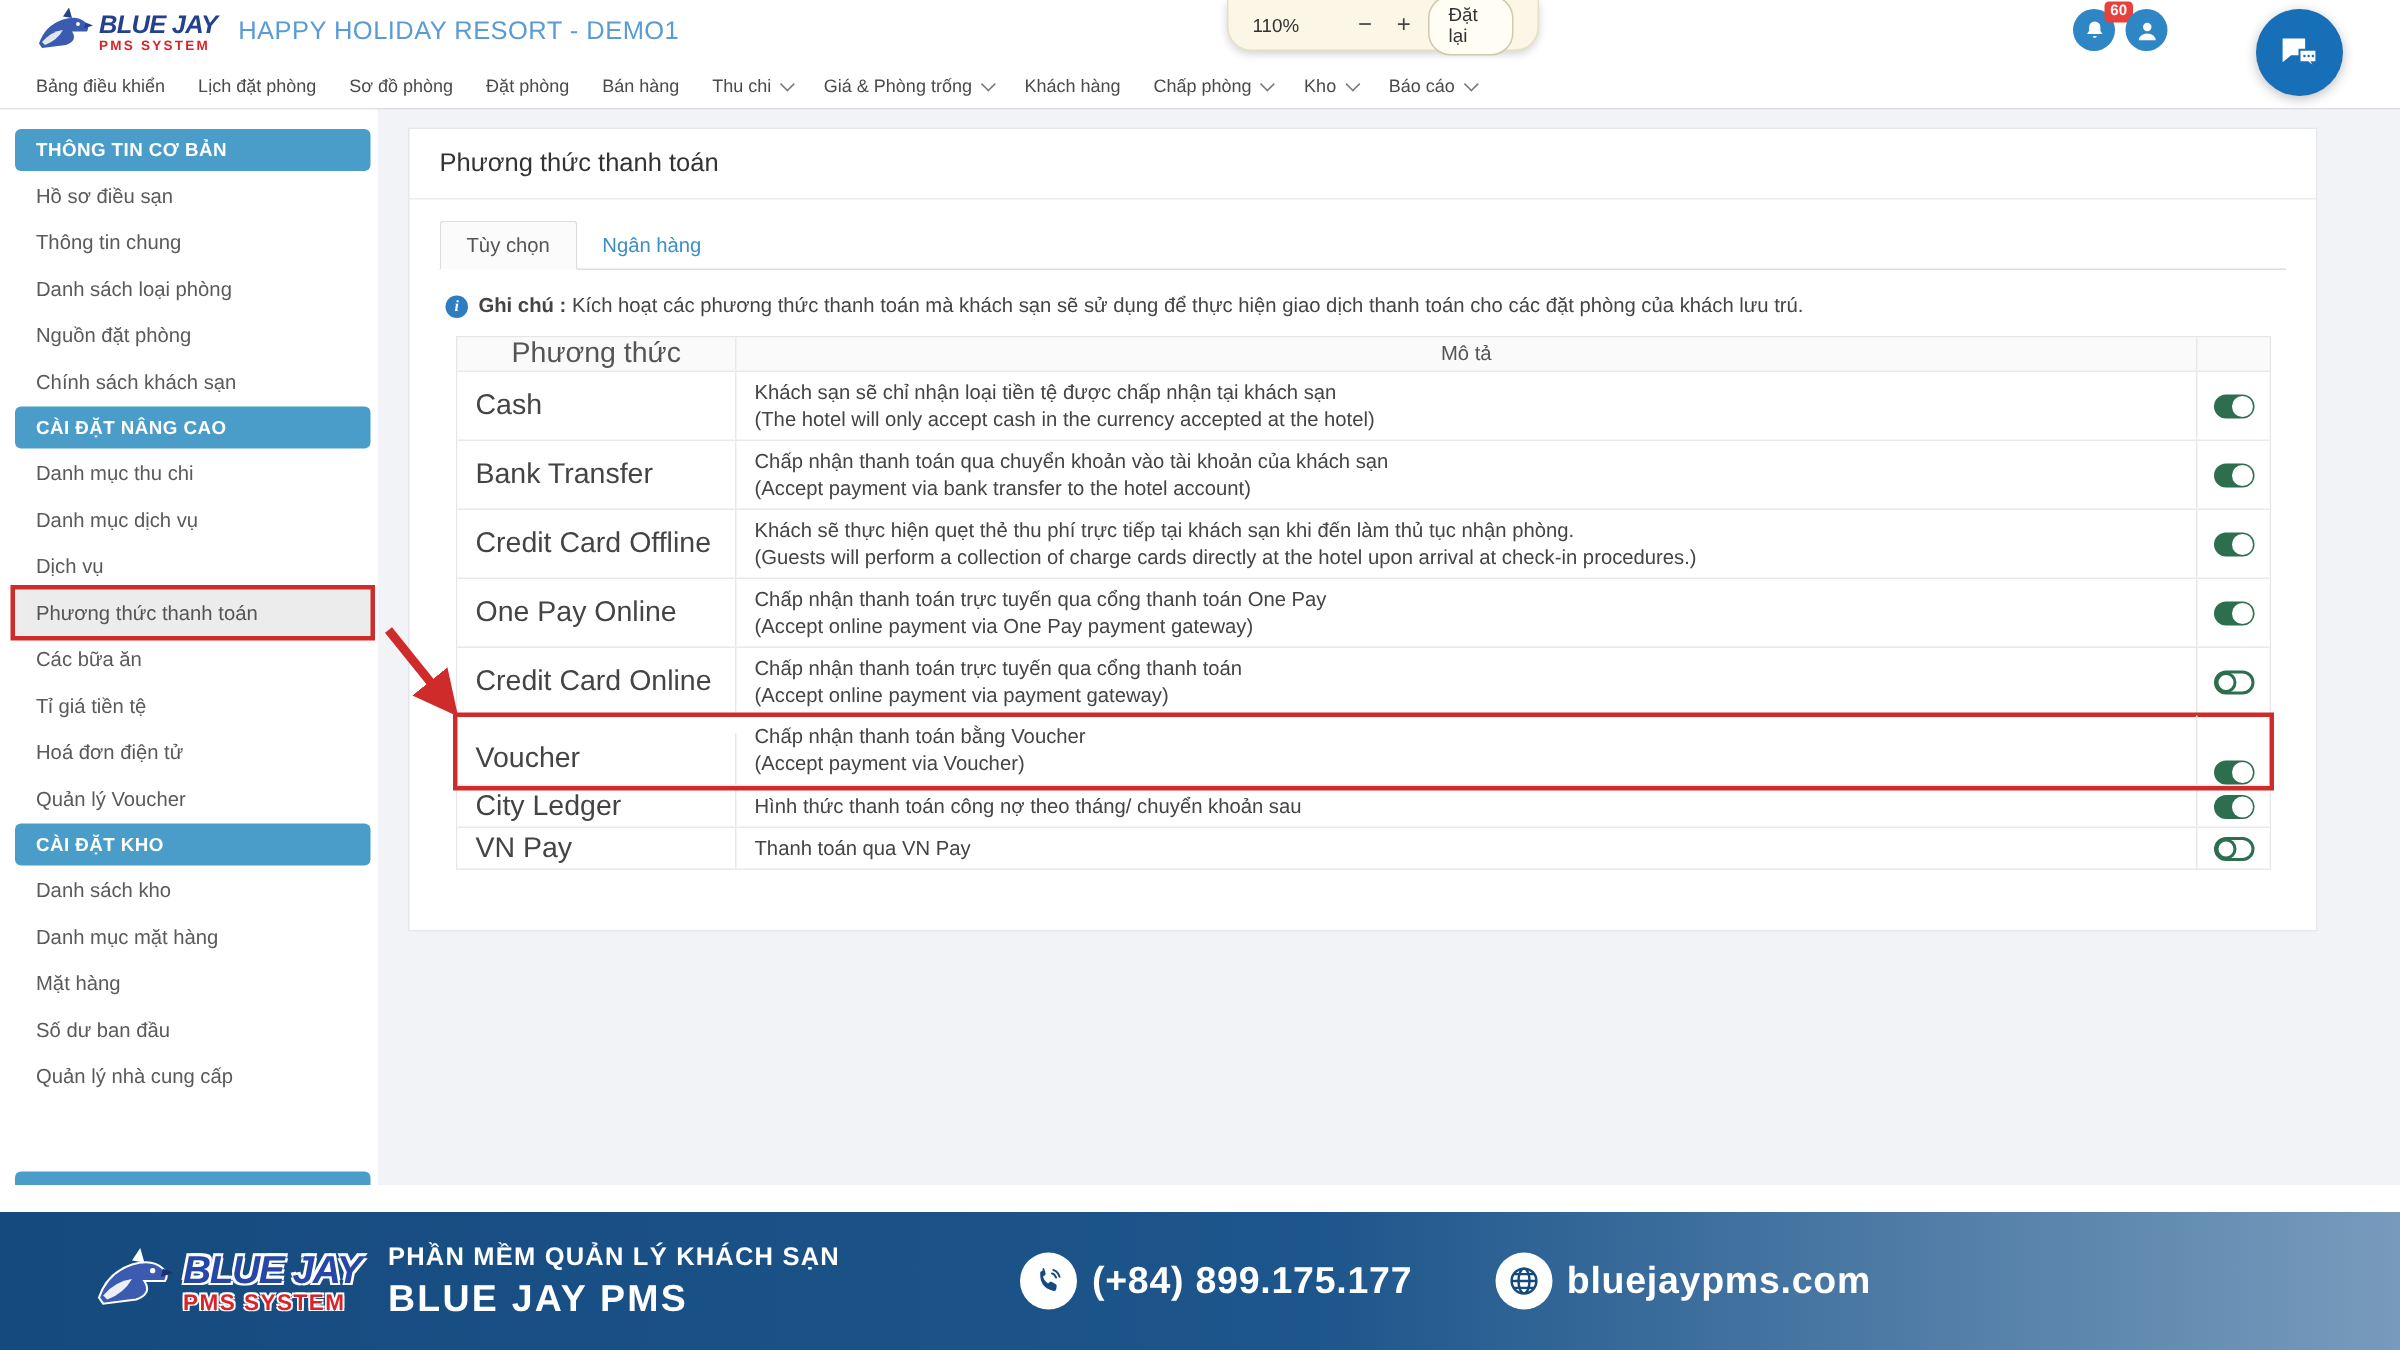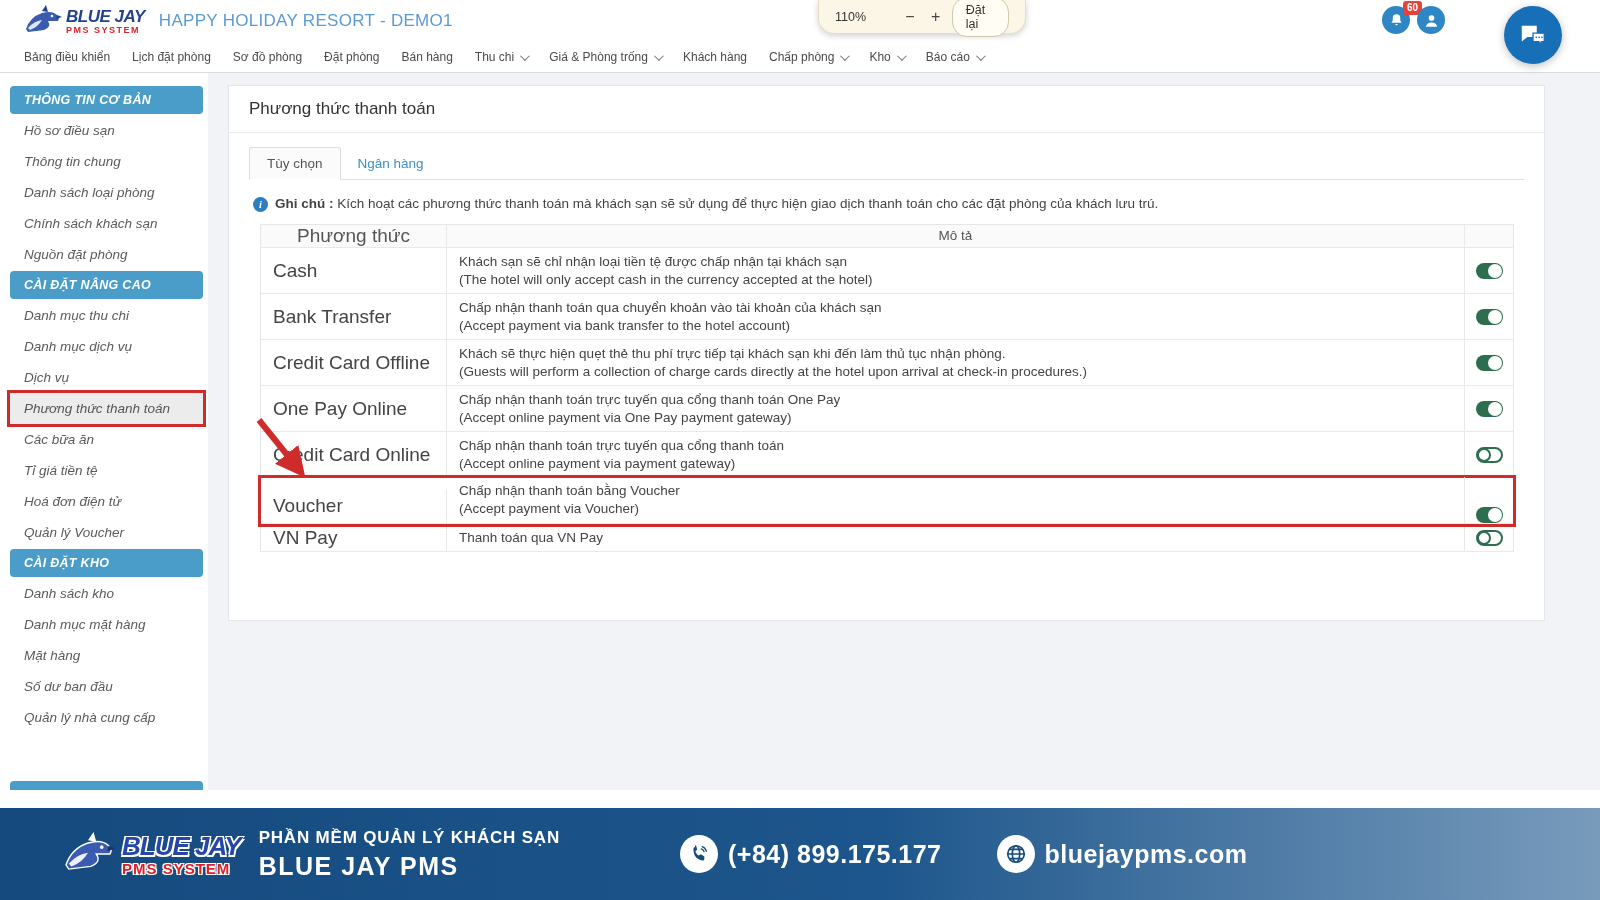--- a/index.html
+++ b/index.html
@@ -27,21 +27,21 @@
   .zoom-btn { font-size:16px; color:#444; width:24px; text-align:center; cursor:pointer; }
   .zoom-reset { font-size:12.5px; color:#333; background:#fffdf4; border:1px solid #cfc9ae; border-radius:15px; padding:5px 13px; cursor:pointer; }
 
   .header-icons { position:absolute; right:155px; top:6px; display:flex; gap:7px; }
   .icon-circle { width:28px; height:28px; border-radius:50%; background:#2f86c4; display:flex; align-items:center; justify-content:center; position:relative; cursor:pointer; }
   .badge { position:absolute; top:-5px; right:-12px; background:#e8413c; color:#fff; font-size:10px; font-weight:bold; padding:2px 4px; border-radius:3px; line-height:1; }
   .chat-widget { position:absolute; right:38px; top:6px; width:58px; height:58px; border-radius:50%; background:#176fb8; display:flex; align-items:center; justify-content:center; box-shadow:0 2px 8px rgba(0,0,0,.25); cursor:pointer; z-index:30; }
 
   
   .page { display:flex; height:717px; }
-  .sidebar-col { width:208px; background:#fff; padding:12px 5px 0 10px; position:relative;font-style:italic; }
+  .sidebar-col { width:252px; background:#fff; padding:12px 5px 0 10px; position:relative; }
   .side-header { background:#4a9dc8; color:#fff; font-size:12.5px; font-weight:bold; letter-spacing:0.3px;
     border-radius:4px; padding:7px 14px; margin:1px 0; }
   .side-item { font-size:13.5px; color:#5a5a5a; padding:8px 14px; cursor:pointer; }
   .side-item.active { background:#ececec; box-shadow:0 0 0 3px #d02b2b; position:relative; z-index:5; color:#555; }
   .side-partial { position:absolute; bottom:0; left:10px; right:5px; height:9px; background:#4a9dc8; border-radius:4px 4px 0 0; }
 
   .main-col { flex:1; background:#f1f3f6; padding:12px 55px 0 20px; }
   .card { background:#fff; border:1px solid #e3e6ea; height:536px; }
   .card-title { font-size:17px; color:#333; padding:13px 20px; border-bottom:1px solid #ececec; }
   .tabs { display:flex; margin:14px 20px 0 20px; border-bottom:1px solid #ddd; align-items:flex-end; }
@@ -183,22 +183,22 @@
     </svg>
   </div>
 </div>
 
 <div class="page">
   <div class="sidebar-col">
     <div class="side-header">THÔNG TIN CƠ BẢN</div>
     <div class="side-item">Hồ sơ điều sạn</div>
     <div class="side-item">Thông tin chung</div>
     <div class="side-item">Danh sách loại phòng</div>
+    <div class="side-item">Nguồn đặt phòng</div>
     <div class="side-item">Chính sách khách sạn</div>
-    <div class="side-item">Nguồn đặt phòng</div>
 
     <div class="side-header">CÀI ĐẶT NÂNG CAO</div>
     <div class="side-item">Danh mục thu chi</div>
     <div class="side-item">Danh mục dịch vụ</div>
     <div class="side-item">Dịch vụ</div>
     <div class="side-item active">Phương thức thanh toán</div>
     <div class="side-item">Các bữa ăn</div>
     <div class="side-item">Tỉ giá tiền tệ</div>
     <div class="side-item">Hoá đơn điện tử</div>
     <div class="side-item">Quản lý Voucher</div>
@@ -305,20 +305,31 @@
               <span>Chấp nhận thanh toán bằng Voucher</span>
               <span>(Accept payment via Voucher)</span>
             </div>
           <div class="col-toggle">
               <span class="toggle on">
                 <span class="knob"></span>
               </span>
             </div>
         </div>
 
+        <div class="trow row-short">
+          <div class="col-method">City Ledger</div>
+          <div class="col-desc">
+              <span>Hình thức thanh toán công nợ theo tháng/ chuyển khoản sau</span>
+            </div>
+          <div class="col-toggle">
+              <span class="toggle on">
+                <span class="knob"></span>
+              </span>
+            </div>
+        </div>
 
         <div class="trow row-short">
           <div class="col-method">VN Pay</div>
           <div class="col-desc">
               <span>Thanh toán qua VN Pay</span>
             </div>
           <div class="col-toggle">
               <span class="toggle off">
                 <span class="knob"></span>
               </span>

